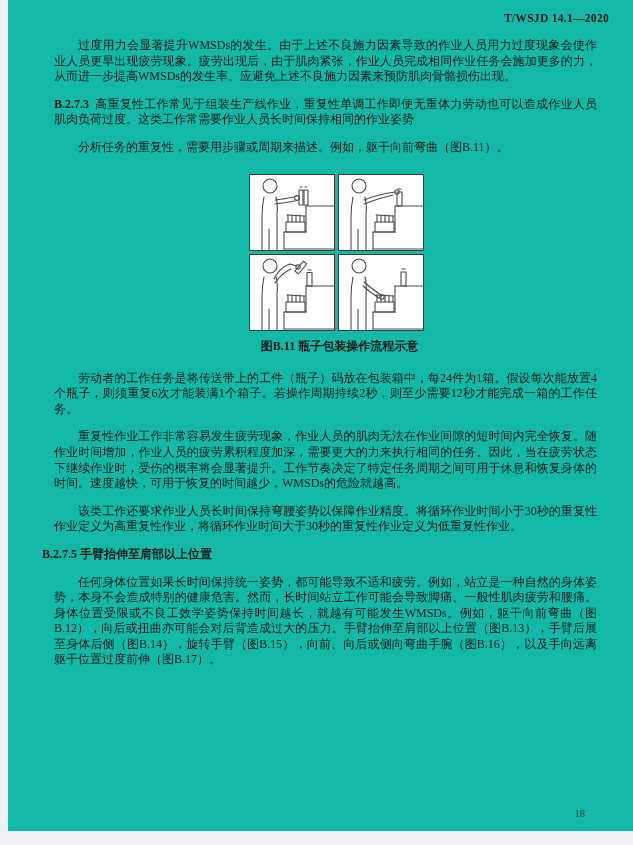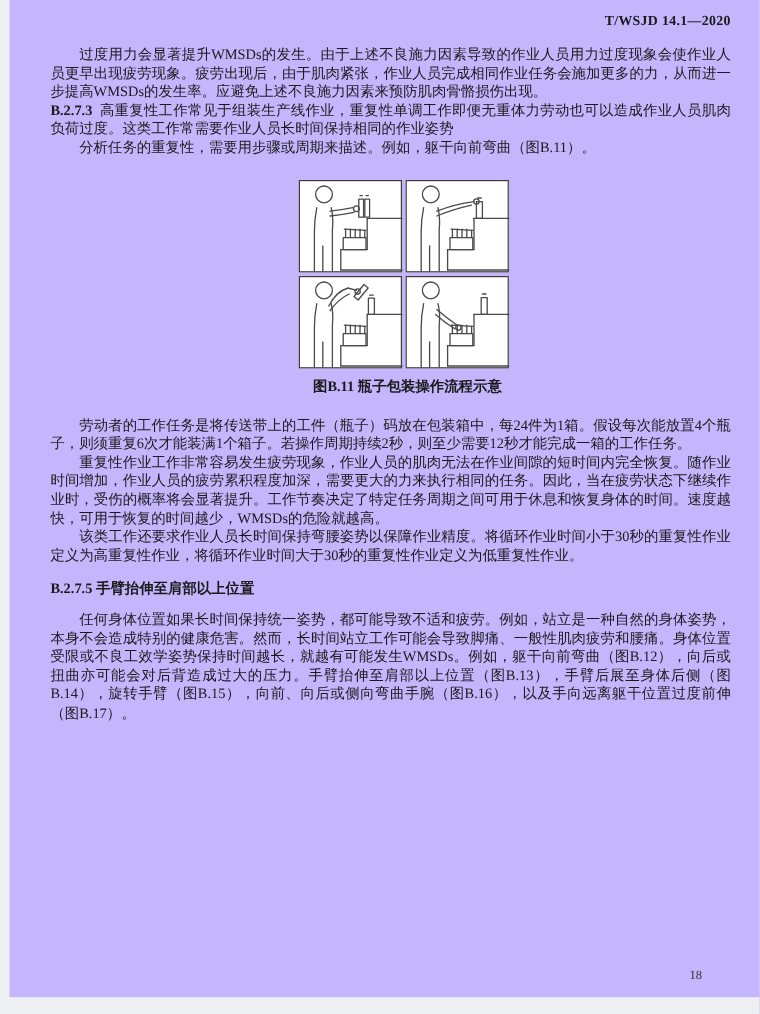--- a/index.html
+++ b/index.html
@@ -7,36 +7,36 @@
     width:633px;height:845px;
     background:#edeff2;
     font-family:"Liberation Serif","DejaVu Serif",serif;
     color:#1a1a1a;
     position:relative;
     overflow:hidden;
   }
   .page{
     position:absolute;left:8px;top:0;
     width:625px;height:831px;
-    background:#c4b5fd;
+    background:#14b8a6;
     box-sizing:border-box;
     padding:12px 24px 0 34px;
   }
   .doc-header{
     text-align:right;
     font-weight:700;
     font-size:11.5px;
     letter-spacing:.3px;
     margin-bottom:14px;
   }
   .body-text{
     font-size:12px;
     line-height:15.6px;
     text-align:justify;
-    margin:0;
+    margin:12px;
   }
   .indent{text-indent:2em;}
   .sec-num{font-weight:700;margin-right:.5em;}
   .sec-heading{
     font-weight:700;
     font-size:12px;
     line-height:15.6px;
     margin:12px 0 10px 0;
   }
   .figure-block{

